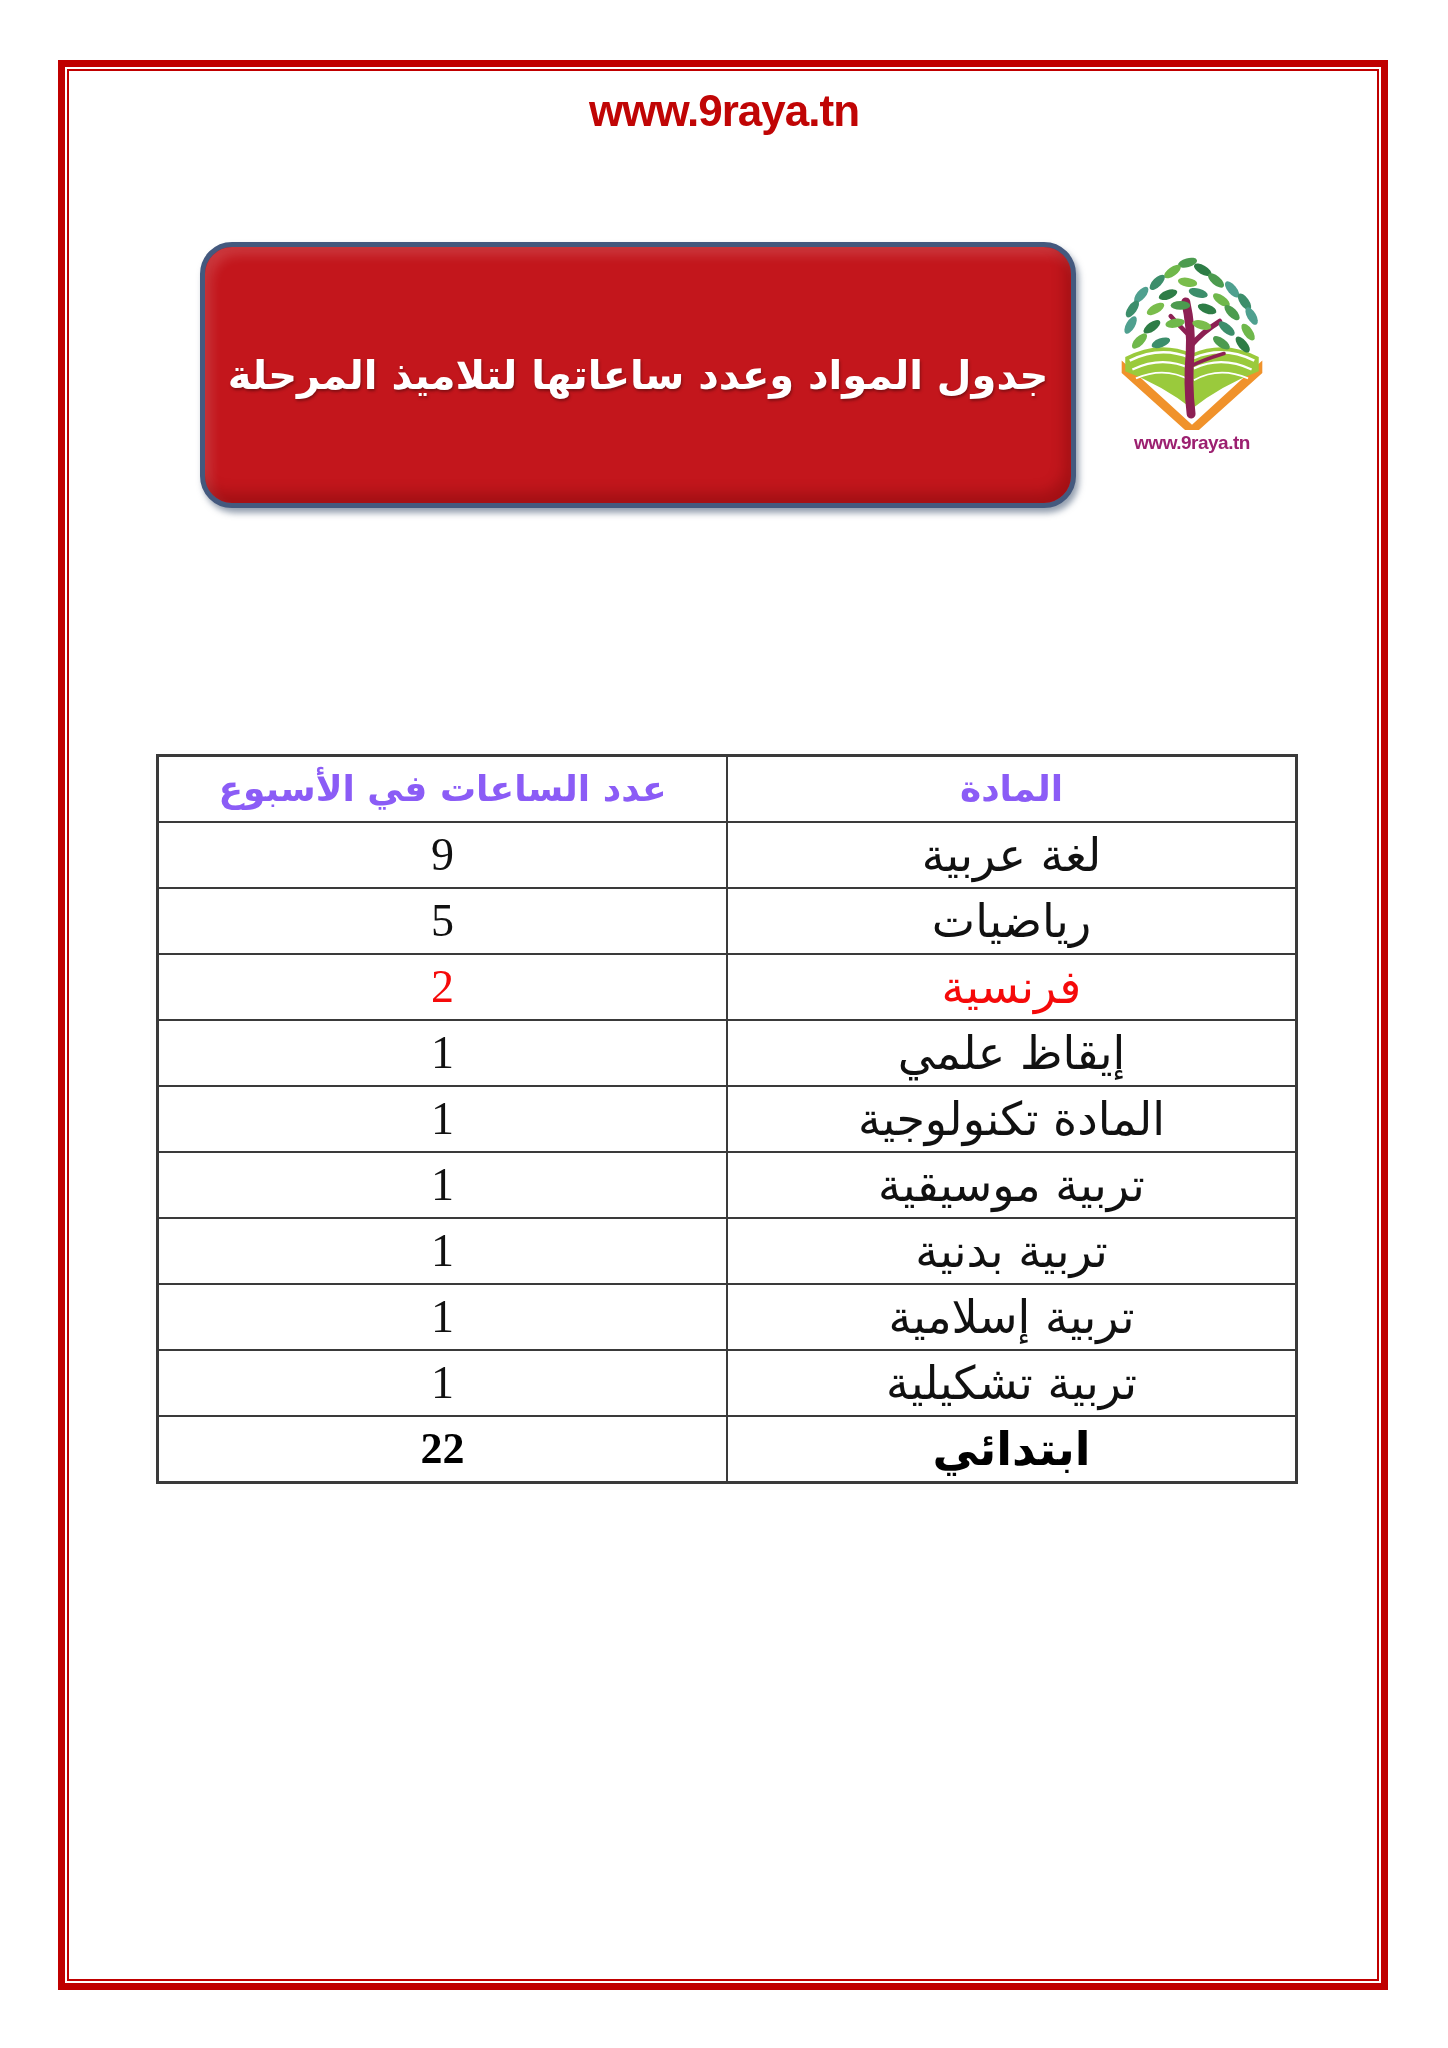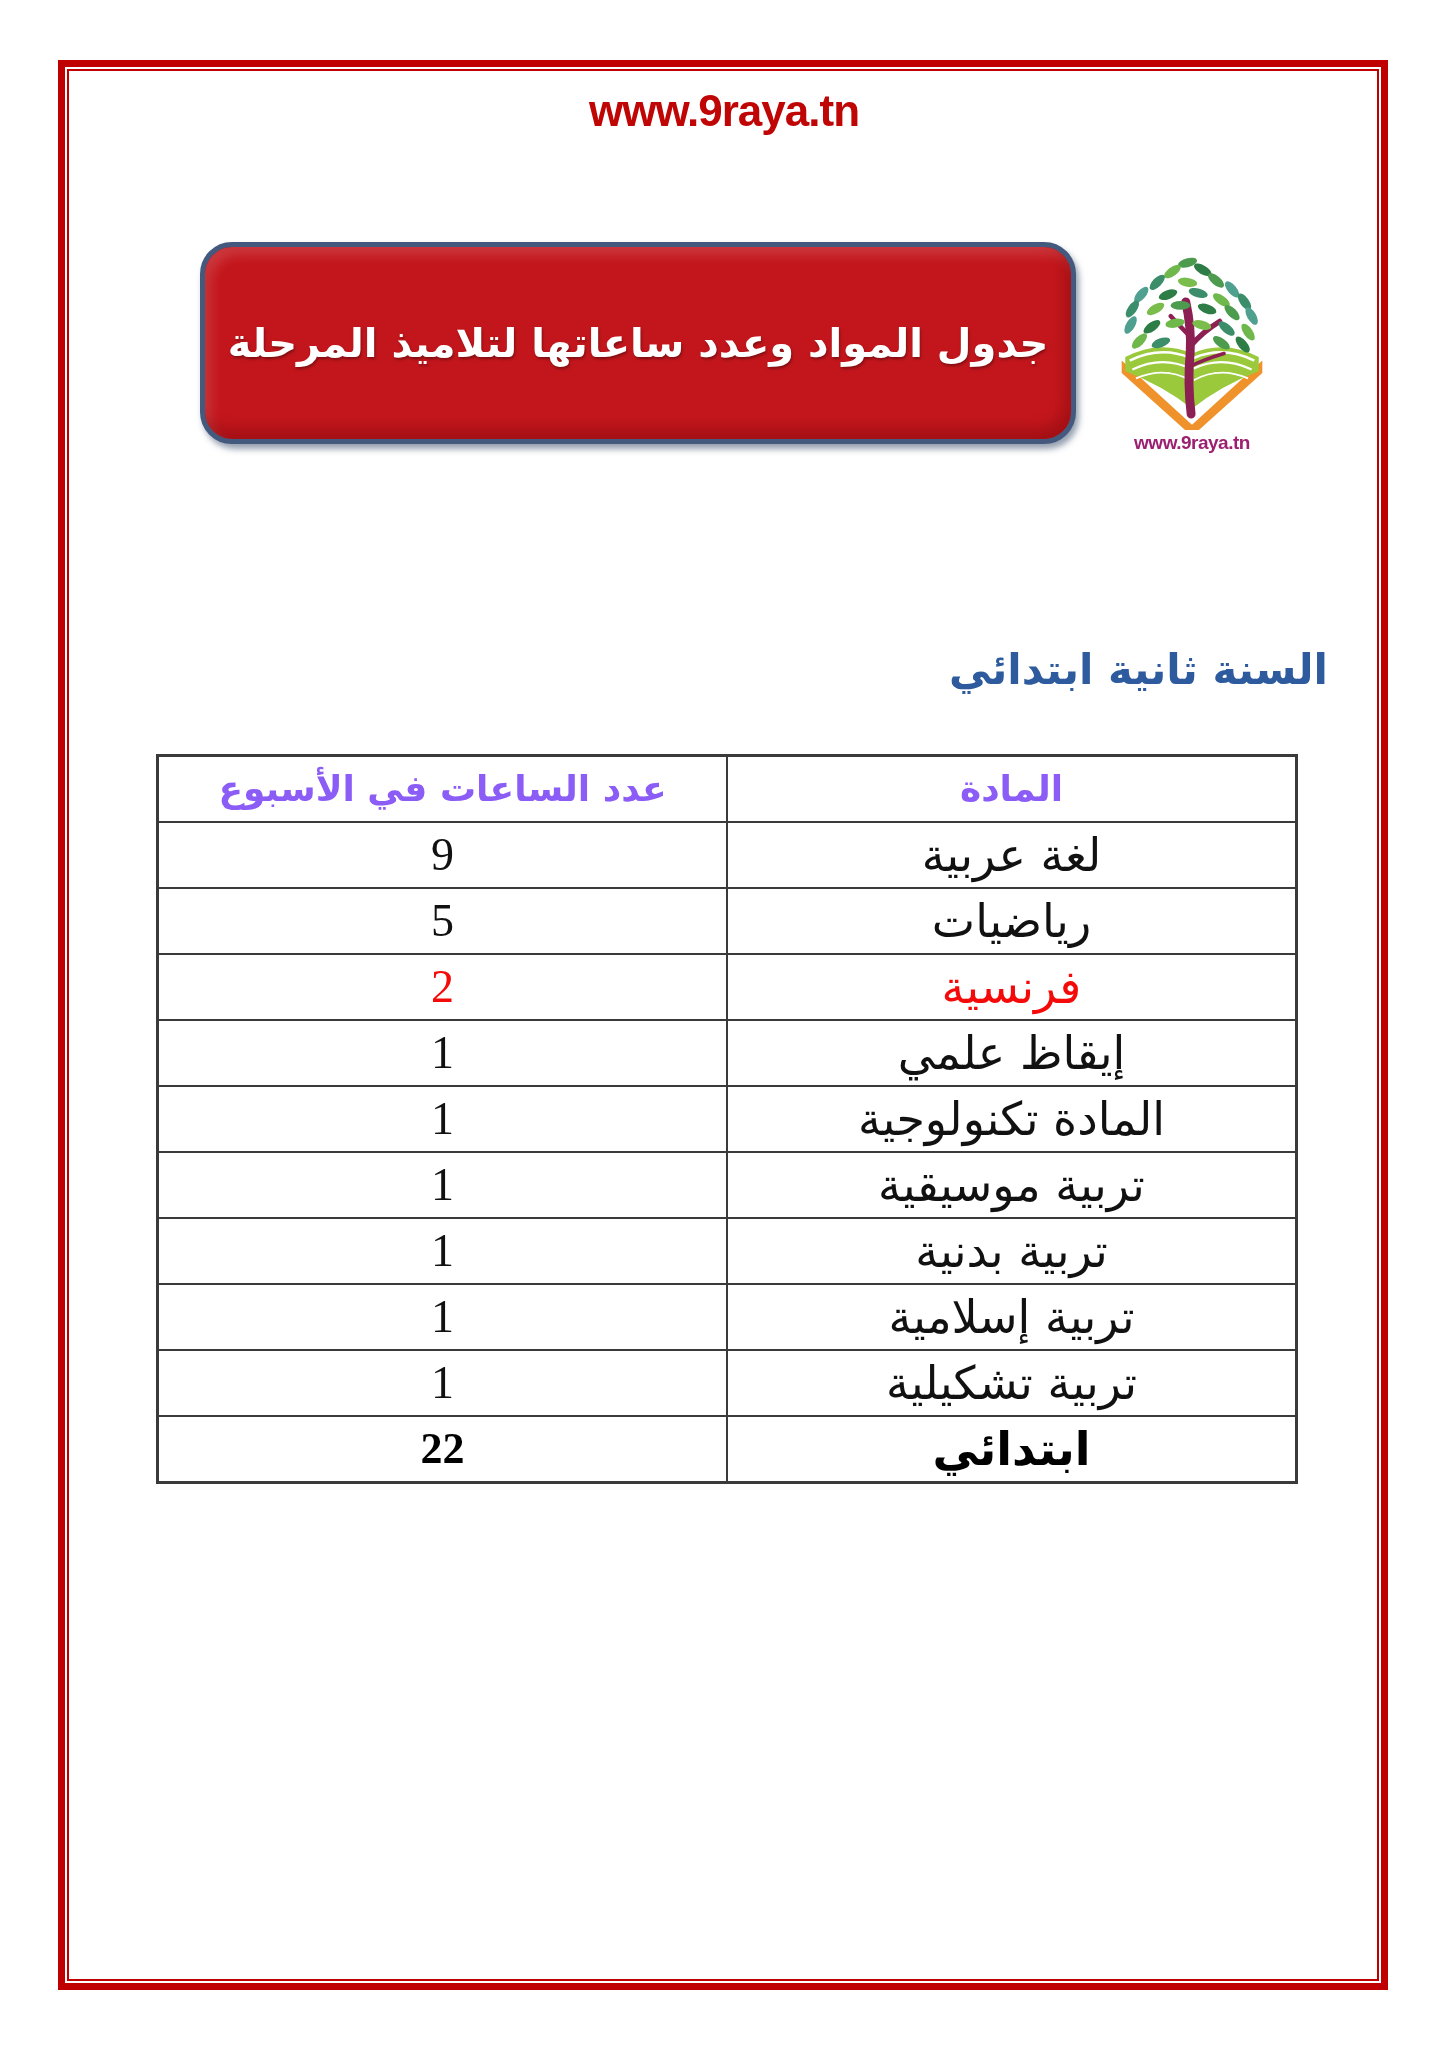--- a/index.html
+++ b/index.html
@@ -22,21 +22,21 @@
   
   .url-header{
     position:absolute;top:86px;left:0;width:100%;
     text-align:center;
     font-family:"Liberation Sans",sans-serif;
     font-weight:700;font-size:44px;letter-spacing:-1px;
     color:#C00505;
   }
   
   .banner{
-    position:absolute;left:200px;top:242px;width:876px;height:202px;
+    position:absolute;left:200px;top:242px;width:876px;height:266px;
     box-sizing:border-box;
     background:#C3161C;
     border:5px solid #44597E;
     border-radius:32px;
     display:flex;flex-direction:column;justify-content:center;align-items:center;
     direction:rtl;text-align:center;
     color:#ffffff;
     font-weight:700;font-size:40px;line-height:92px;
     white-space:nowrap;
     box-shadow:
@@ -157,21 +157,20 @@
         <ellipse cx="148" cy="90" rx="11" ry="5" fill="#6FB84B" transform="rotate(55 148 90)"></ellipse>
         <ellipse cx="26" cy="100" rx="11" ry="5" fill="#6FB84B" transform="rotate(-45 26 100)"></ellipse>
         <ellipse cx="50" cy="102" rx="11" ry="5" fill="#3C8E6B" transform="rotate(-20 50 102)"></ellipse>
         <ellipse cx="118" cy="102" rx="11" ry="5" fill="#4C9B4F" transform="rotate(35 118 102)"></ellipse>
         <ellipse cx="142" cy="104" rx="11" ry="5" fill="#2E7D46" transform="rotate(50 142 104)"></ellipse>
       </g>
     </svg>
     <div class="logo-caption">www.9raya.tn</div>
   </div>
 
-  <div class="grade-heading">السنة ثانية ابتدائي</div>
 
   <table class="subjects">
     <tbody>
       <tr class="header-row">
         <td class="subject-cell">المادة</td>
         <td class="hours-cell">عدد الساعات في الأسبوع</td>
       </tr>
       <tr>
         <td class="subject-cell">لغة عربية</td>
         <td class="hours-cell">9</td>

